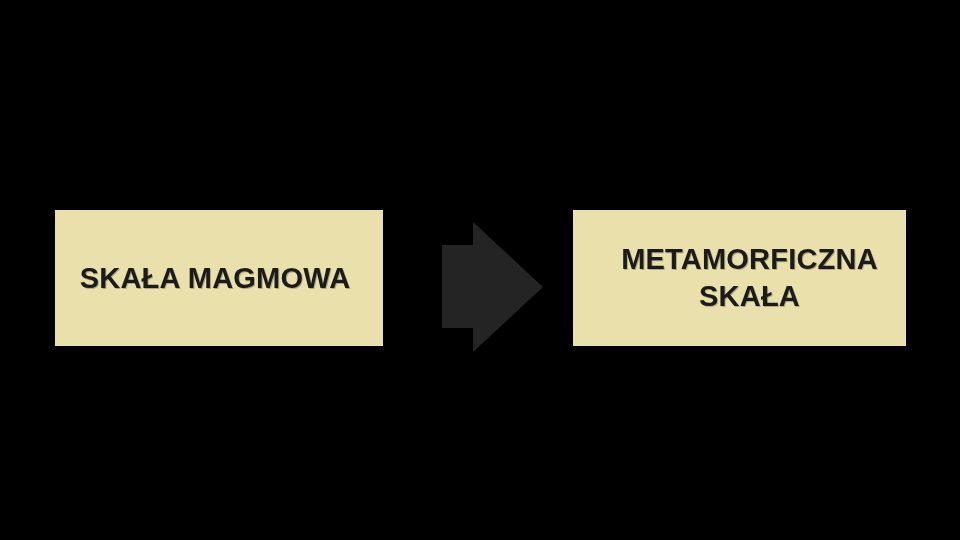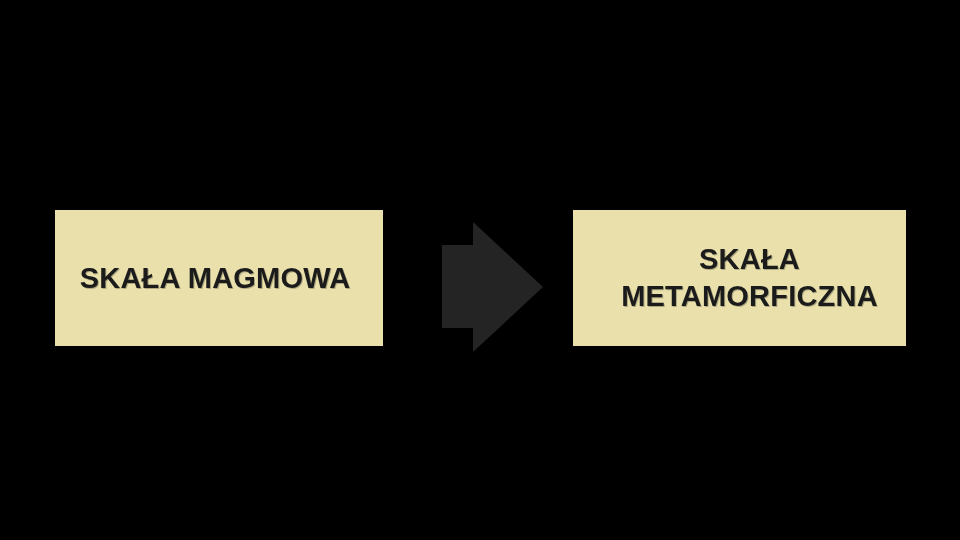--- a/index.html
+++ b/index.html
@@ -71,17 +71,17 @@
     <span class="line">SKAŁA MAGMOWA</span>
   </div>
 
   <div class="arrow-wrap">
     <svg viewBox="0 0 101 130" xmlns="http://www.w3.org/2000/svg" aria-hidden="true">
       <polygon points="0,23 31,23 31,0 101,65 31,130 31,106 0,106" fill="#242424"></polygon>
     </svg>
   </div>
 
   <div class="node node-right">
+    <span class="line">METAMORFICZNA</span>
     <span class="line">SKAŁA</span>
-    <span class="line">METAMORFICZNA</span>
   </div>
 
 </div>
 
 </body></html>

